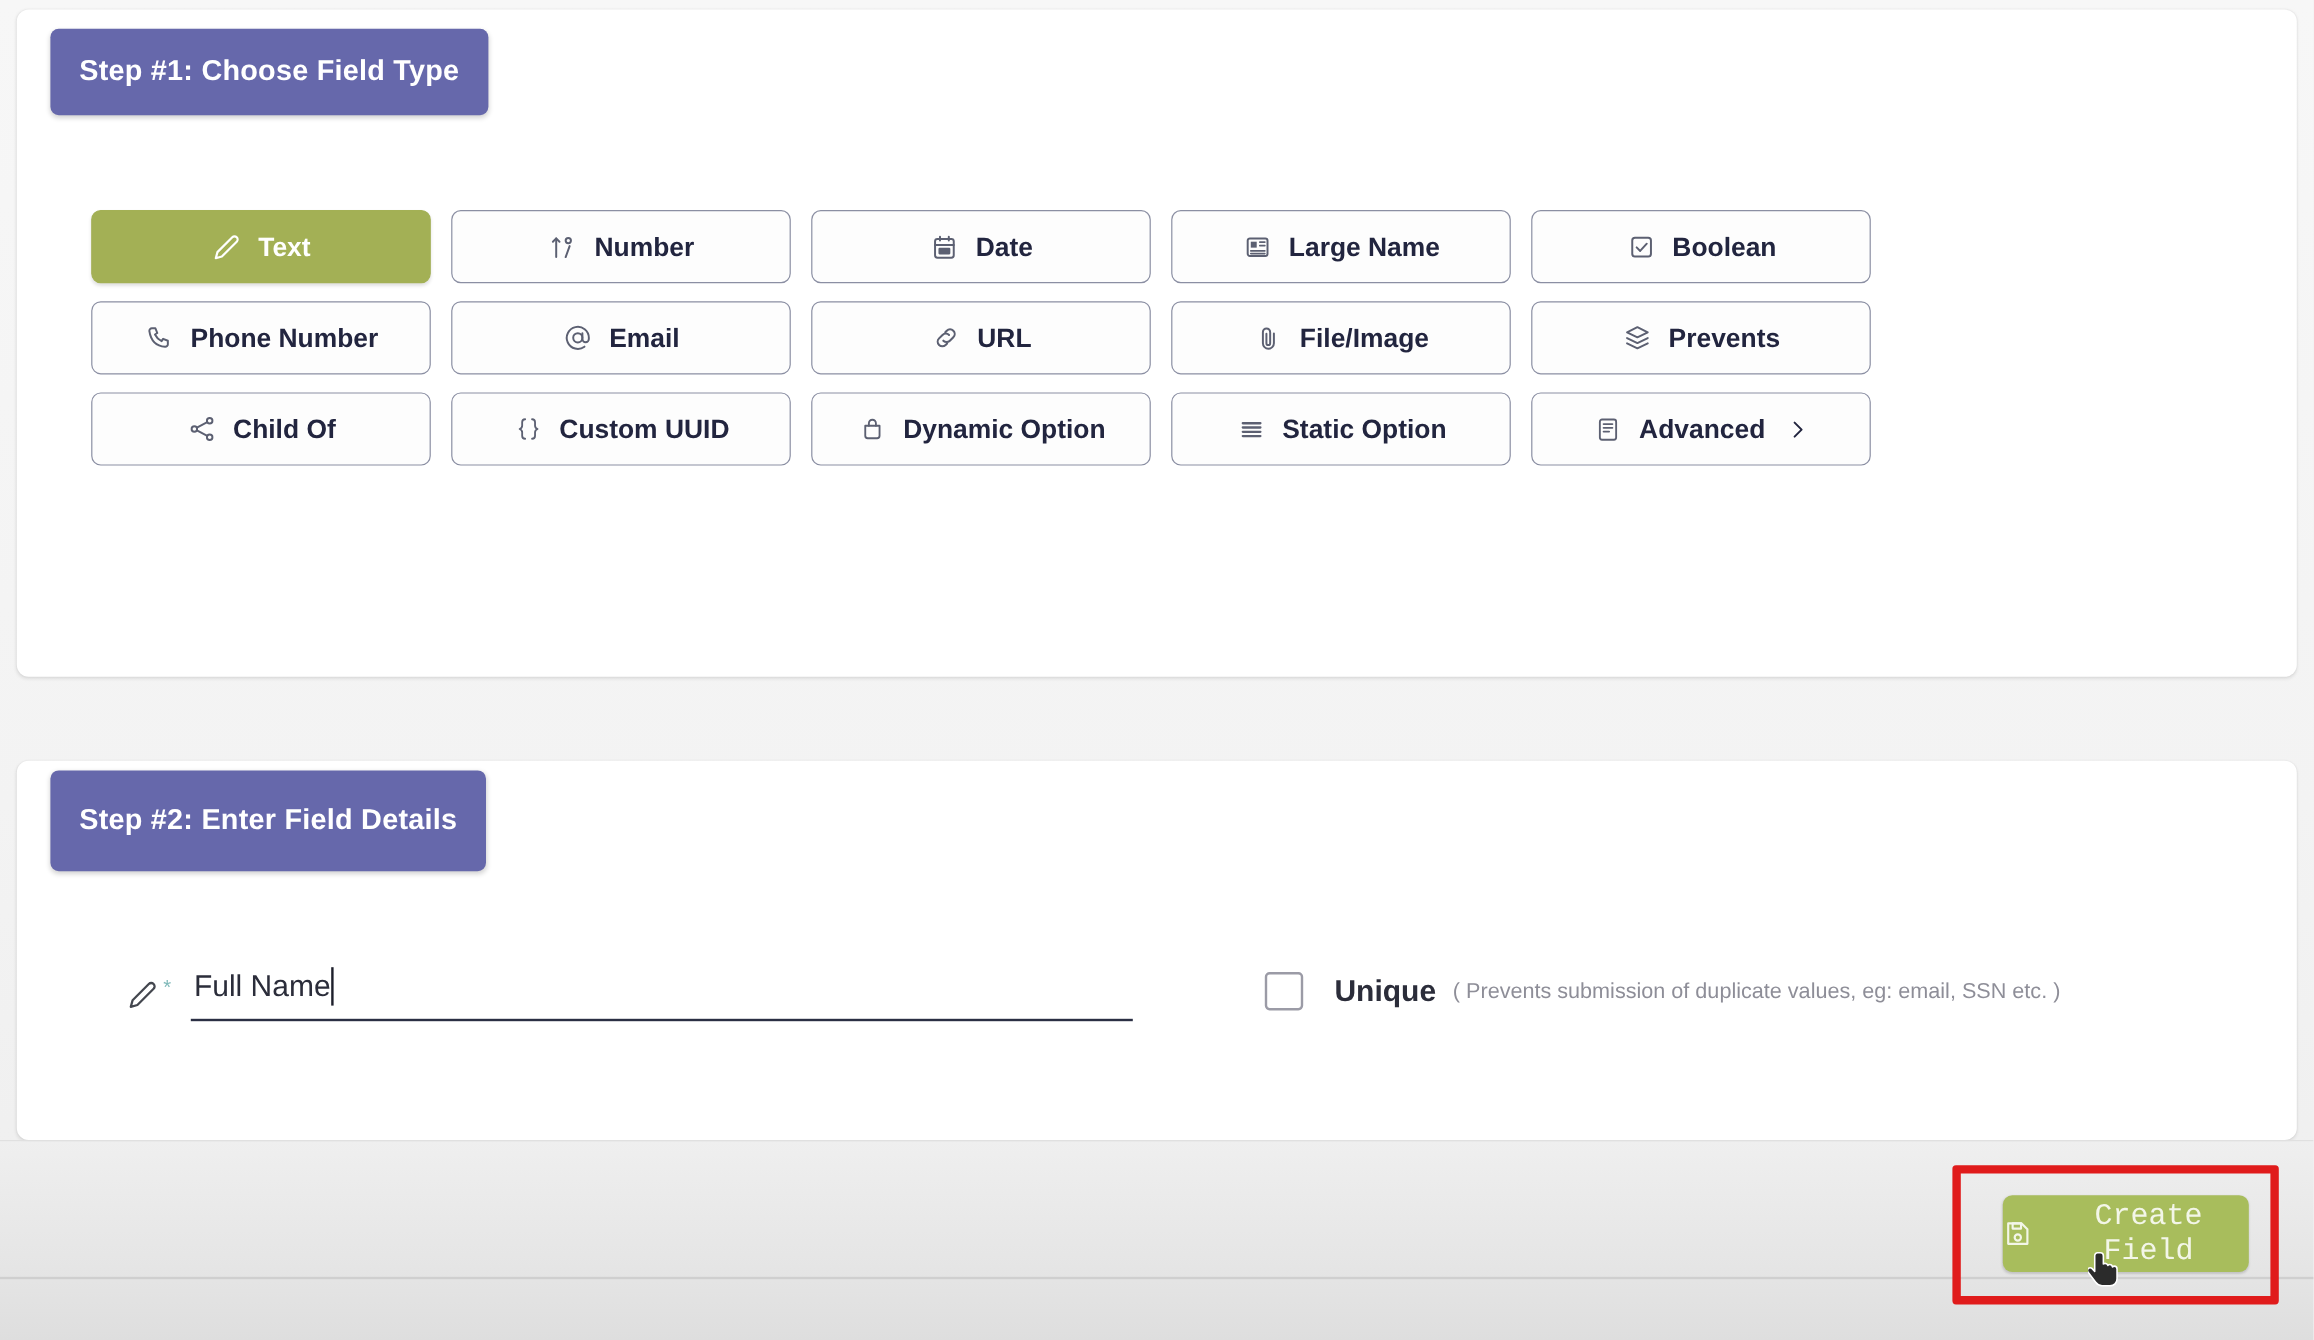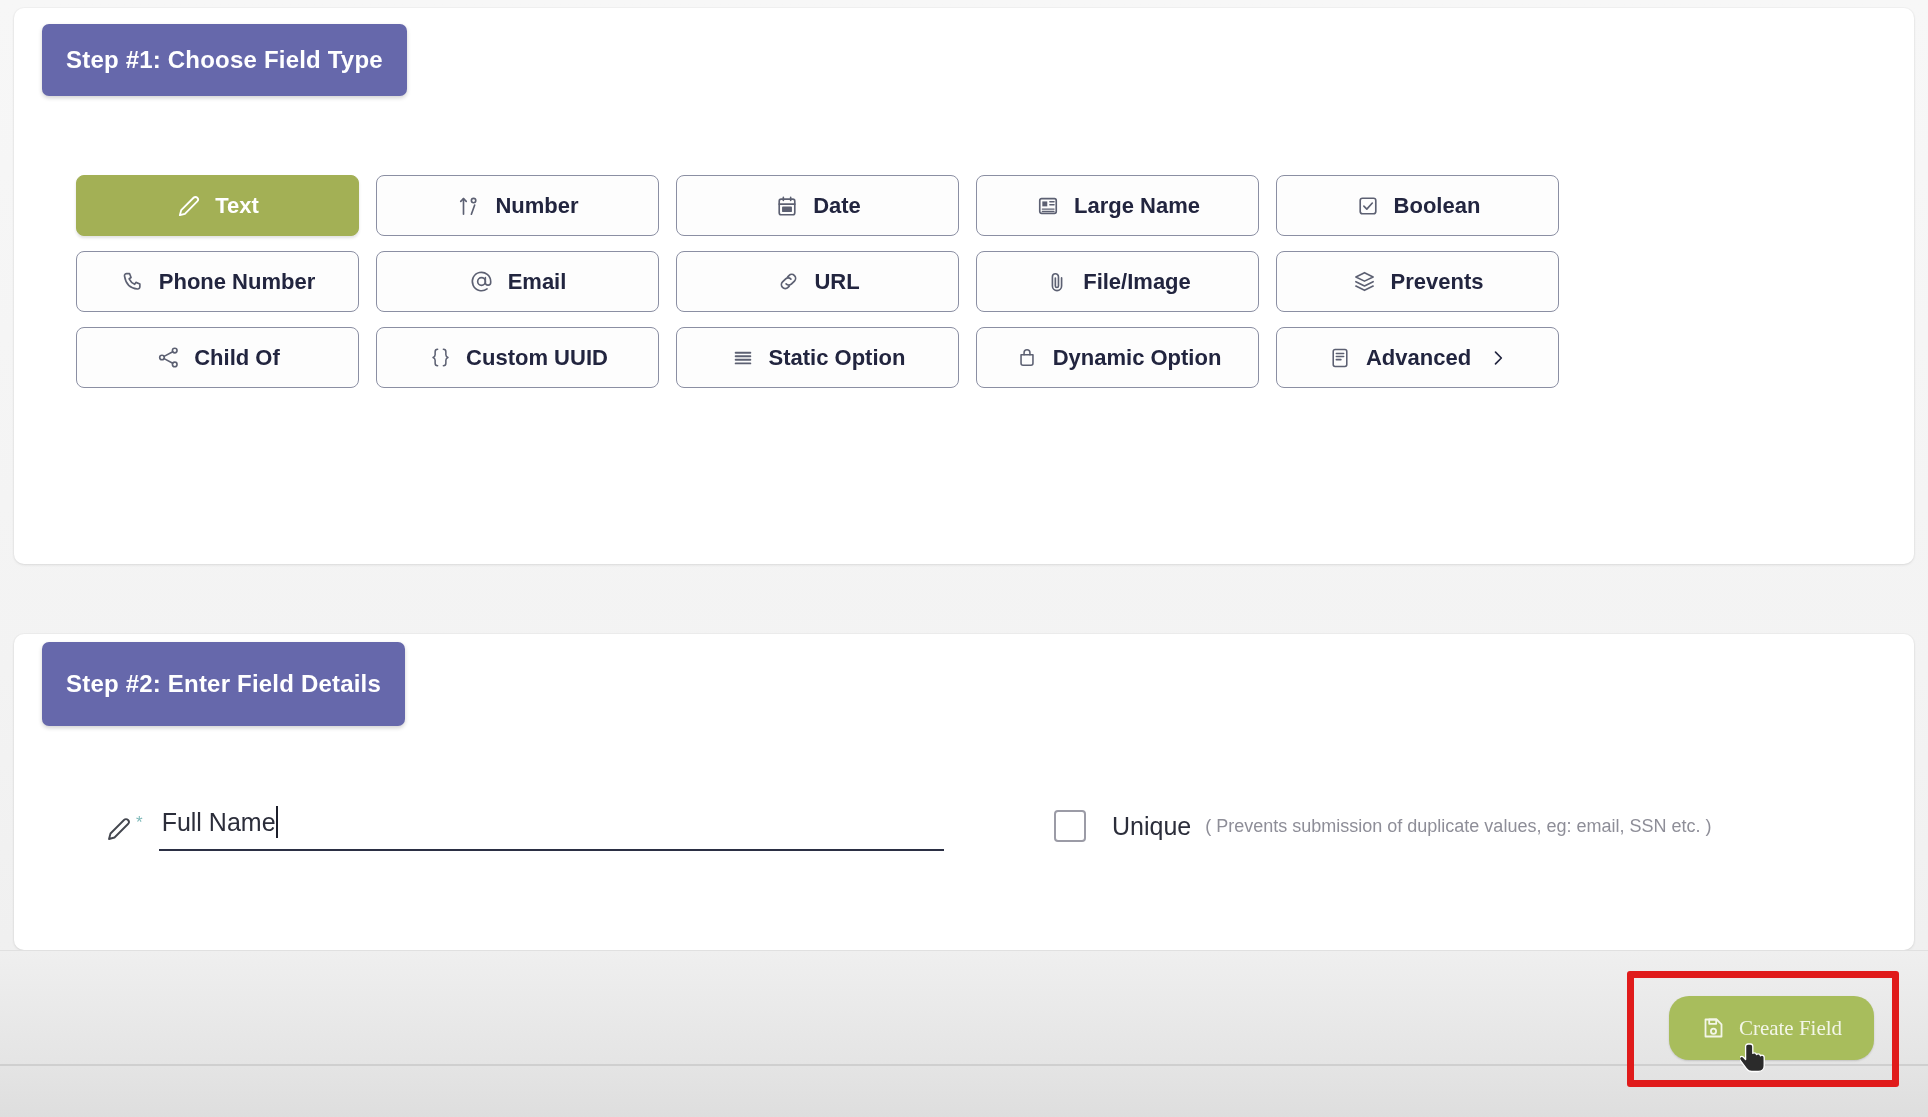--- a/index.html
+++ b/index.html
@@ -158,21 +158,21 @@
   #unique-box {
     width: 32px; height: 32px;
     border: 2px solid #9b9ba6;
     border-radius: 4px;
     background: #ffffff;
     cursor: pointer;
     flex: none;
   }
   #unique-label {
     font-size: 25px;
-    font-weight: normal;
+    font-weight: bold;
     color: #2b2d3a;
     margin-left: 26px;
     white-space: nowrap;
   }
   #unique-hint {
     font-size: 18px;
     color: #8e8e98;
     margin-left: 14px;
     white-space: nowrap;
   }
@@ -204,24 +204,24 @@
     background: transparent;
   }
   #create-btn {
     position: absolute;
     left: 1669px;
     top: 996px;
     width: 205px;
     height: 64px;
     background: #a8bd5c;
     border: none;
-    border-radius: 20px;
+    border-radius: 8px;
     color: #f3f6e8;
-    font-family: Liberation Serif, serif;
-    font-size: 21px;
+    font-family: Liberation Mono, monospace;
+    font-size: 25px;
     display: flex;
     align-items: center;
     justify-content: center;
     gap: 14px;
     cursor: pointer;
     box-shadow: 0 1px 2px rgba(0,0,0,0.15);
   }
   #create-btn .glyph { display:inline-flex; color:#f3f6e8; }
 
   #cursor {
@@ -366,35 +366,35 @@
         <svg width="23" height="23" viewBox="0 0 24 24" fill="none" stroke="currentColor" stroke-width="1.6" stroke-linecap="round" stroke-linejoin="round">
             <path d="M9 3.5c-2 0-2.6 1-2.6 2.6v3c0 1.5-.8 2.3-2.2 2.9 1.4.6 2.2 1.4 2.2 2.9v3c0 1.6.6 2.6 2.6 2.6"></path>
             <path d="M15 3.5c2 0 2.6 1 2.6 2.6v3c0 1.5.8 2.3 2.2 2.9-1.4.6-2.2 1.4-2.2 2.9v3c0 1.6-.6 2.6-2.6 2.6"></path>
           </svg>
       </span>
       <span>Custom UUID</span>
     </div>
 
     <div class="type-btn">
       <span class="glyph">
-        <svg width="22" height="22" viewBox="0 0 24 24" fill="none" stroke="currentColor" stroke-width="2.1" stroke-linecap="round">
-            <path d="M4 6.2h16M4 10.1h16M4 14h16M4 17.9h16"></path>
-          </svg>
-      </span>
-      <span>Static Option</span>
-    </div>
-
-    <div class="type-btn">
-      <span class="glyph">
         <svg width="22" height="22" viewBox="0 0 24 24" fill="none" stroke="currentColor" stroke-width="1.7" stroke-linecap="round" stroke-linejoin="round">
             <path d="M5.5 8.5h13v9.2a2.2 2.2 0 0 1-2.2 2.2H7.7a2.2 2.2 0 0 1-2.2-2.2Z"></path>
             <path d="M8.8 8.5V6.2a3.2 3.2 0 0 1 6.4 0v2.3"></path>
           </svg>
       </span>
       <span>Dynamic Option</span>
+    </div>
+
+    <div class="type-btn">
+      <span class="glyph">
+        <svg width="22" height="22" viewBox="0 0 24 24" fill="none" stroke="currentColor" stroke-width="2.1" stroke-linecap="round">
+            <path d="M4 6.2h16M4 10.1h16M4 14h16M4 17.9h16"></path>
+          </svg>
+      </span>
+      <span>Static Option</span>
     </div>
 
     <div class="type-btn">
       <span class="glyph">
         <svg width="22" height="22" viewBox="0 0 24 24" fill="none" stroke="currentColor" stroke-width="1.7" stroke-linecap="round" stroke-linejoin="round">
             <rect x="4.6" y="2.8" width="14.8" height="18.4" rx="2"></rect>
             <path d="M8 7h8M8 10.4h8M8 13.8h5"></path>
           </svg>
       </span>
       <span>Advanced</span>

